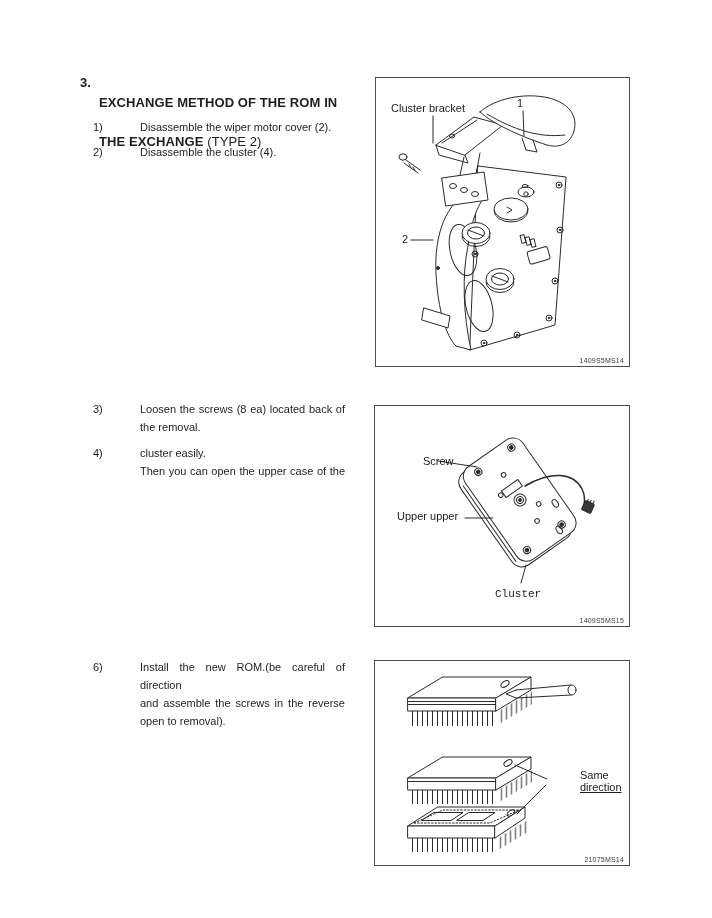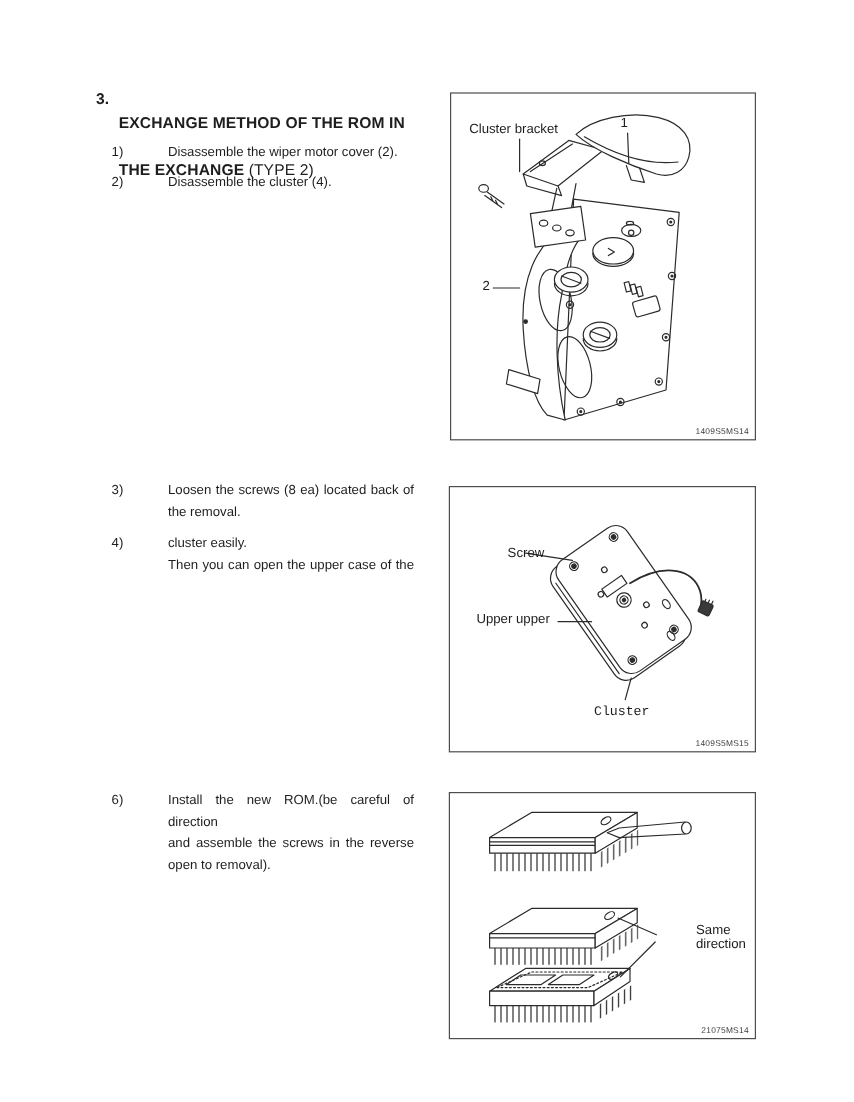--- a/index.html
+++ b/index.html
@@ -237,16 +237,16 @@
       <polygon points="82,159.5 108,159.5 120,151.5 94,151.5"></polygon>
       <ellipse cx="136" cy="152" rx="4.2" ry="2.4" transform="rotate(-31 136 152)"></ellipse>
       <rect x="33" y="165" width="87" height="12" fill="#fff"></rect>
       <polygon points="120,165 150,146 150,157 120,177" fill="#fff"></polygon>
 
       <path d="M172,118 L140,104 M171,124 L142,153"></path>
     </g>
   </svg>
   <span class="fig-label" style="left:176px;top:108px;margin-left:29px;">
     <span style="display:block;">Same</span>
-    <span style="display:block;">direction</span>
+    <span style="display:block;text-decoration:underline;">direction</span>
   </span>
   <span class="fig-code">21075MS14</span>
 </div>
 
 </body></html>

